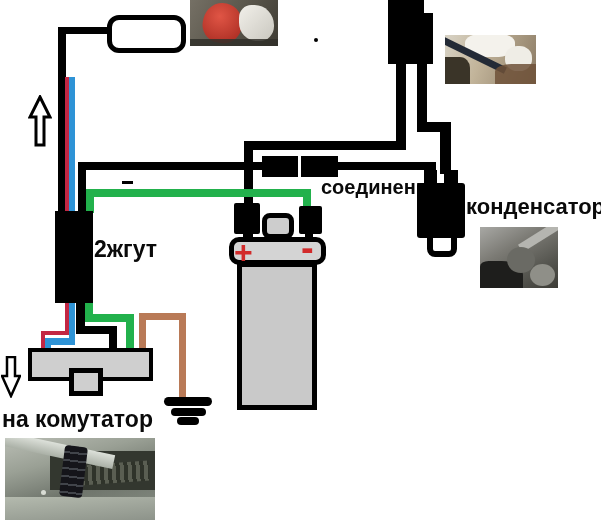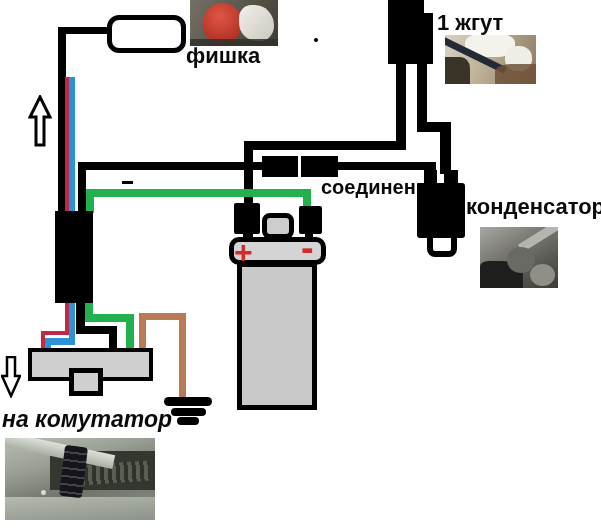--- a/index.html
+++ b/index.html
@@ -87,21 +87,21 @@
   [data-name="stray-dot"]{left:314px;top:38px;width:4px;height:4px;background:#000;border-radius:50%;}
   [data-name="stray-dash"]{left:122px;top:181px;width:11px;height:3px;background:#000;}
 
   
   [data-name="fishka-label"]{left:186px;top:44px;font-size:22px;}
   [data-name="harness1-label"]{left:437px;top:11px;font-size:22px;}
   [data-name="soedinenie-label"]{left:321px;top:177px;font-size:20px;z-index:1;}
   [data-name="kondensator-label"]{left:466px;top:195px;font-size:22px;}
   [data-name="harness2-label"]{left:94px;top:237px;font-size:23px;}
   [data-name="katushka-label"]{left:322px;top:305px;font-size:22px;}
-  [data-name="na-komutator-label"]{left:2px;top:407px;font-size:23px;font-style:italic;}
+  [data-name="na-komutator-label"]{left:2px;top:407px;font-size:23px;}
 
   
   .photo{overflow:hidden;z-index:5;}
   [data-name="fishka-photo"]{left:190px;top:0;width:88px;height:46px;
       background:linear-gradient(120deg,#757065 0%,#5d594e 45%,#3f3c34 100%);}
   .ph-f-red{left:15%;top:6%;width:44%;height:86%;border-radius:50% 50% 45% 45%;
       background:radial-gradient(circle at 40% 35%,#e05545,#b13227 75%);transform:rotate(12deg);}
   .ph-f-white{right:4%;top:10%;width:40%;height:80%;border-radius:35% 55% 40% 50%;
       background:linear-gradient(135deg,#f2f0ea,#c9c7bf);}
   .ph-f-dark{left:0;bottom:0;width:100%;height:16%;background:#31302a;opacity:.85;}
@@ -202,24 +202,23 @@
     <svg width="24" height="52" viewBox="0 0 24 52">
       <polygon points="12,2 22,22 16,22 16,50 8,50 8,22 2,22" fill="#ffffff" stroke="#000000" stroke-width="3"></polygon>
     </svg>
   </div>
   <div class="part" data-name="down-arrow">
     <svg width="20" height="42" viewBox="0 0 20 42">
       <polygon points="6,1 14,1 14,20 19,20 10,40 1,20 6,20" fill="#ffffff" stroke="#000000" stroke-width="2.5"></polygon>
     </svg>
   </div>
 
-  <div class="lbl" data-name="fishka-label">фишка</div>
-  <div class="lbl" data-name="harness1-label">1 жгут</div>
   <div class="lbl" data-name="soedinenie-label">соединение</div>
   <div class="lbl" data-name="kondensator-label">конденсатор</div>
+  <div class="lbl" data-name="harness2-label">2жгут</div>
   <div class="lbl" data-name="na-komutator-label">на комутатор</div>
 
   <div class="photo" data-name="fishka-photo">
     <div class="ph ph-f-red" data-name="fishka-photo-red-shell"></div>
     <div class="ph ph-f-white" data-name="fishka-photo-white-part"></div>
     <div class="ph ph-f-dark" data-name="fishka-photo-shadow"></div>
   </div>
   <div class="photo" data-name="harness1-photo">
     <div class="ph ph-h-white1" data-name="harness1-photo-machinery"></div>
     <div class="ph ph-h-white2" data-name="harness1-photo-machinery-2"></div>

